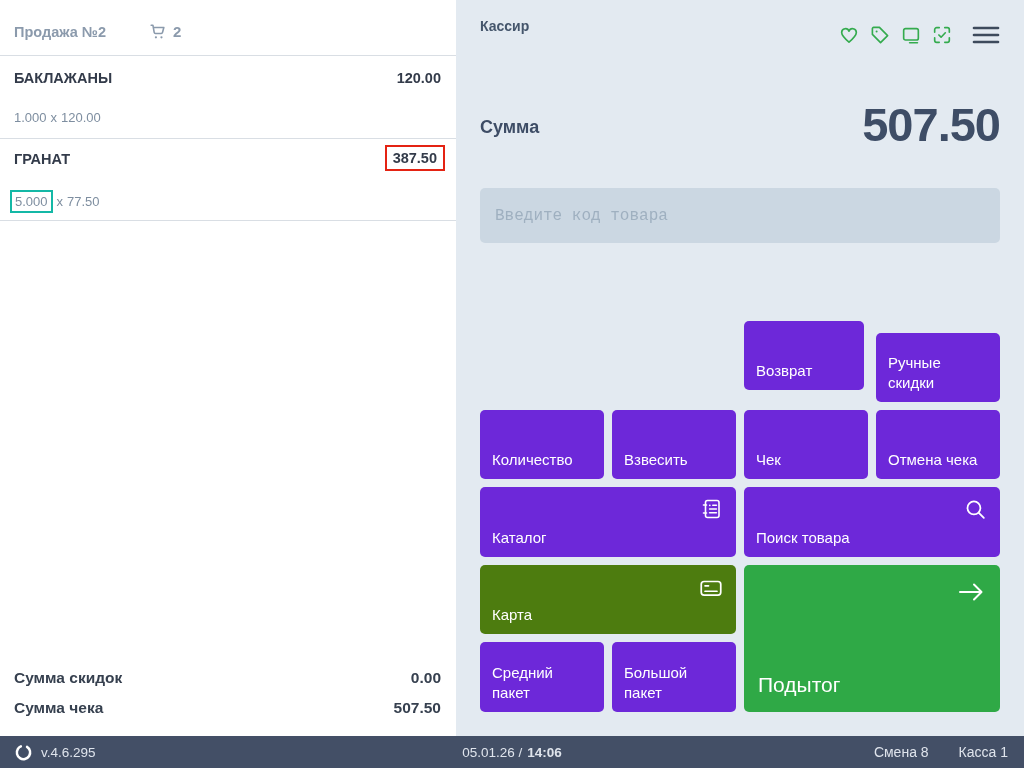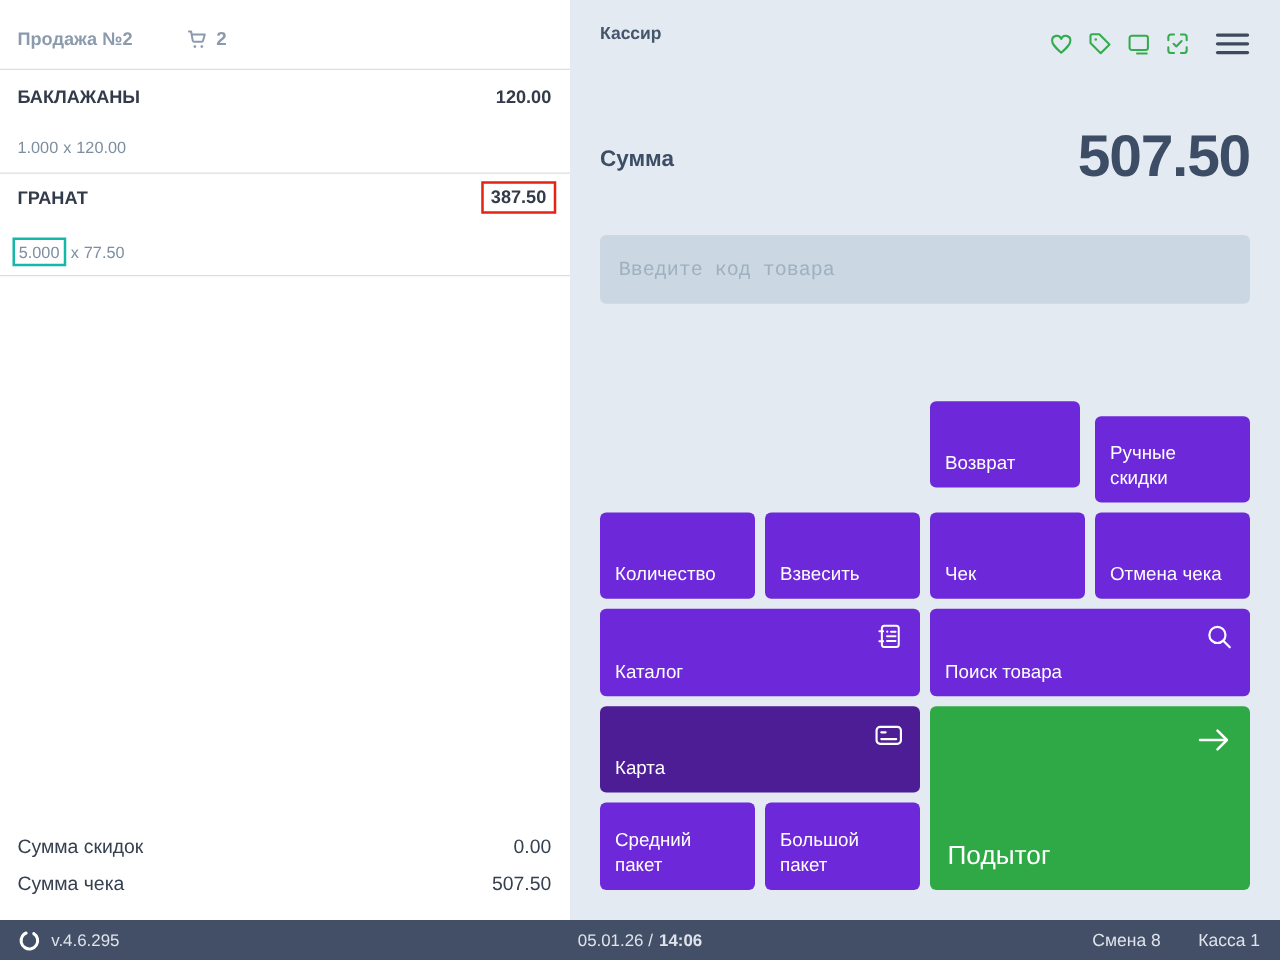--- a/index.html
+++ b/index.html
@@ -13,42 +13,42 @@
   .sale-header .cart{margin-left:30px;display:flex;align-items:center;color:#8b9aac;}
   .sale-header .cart-count{margin-left:6px;font-size:15px;font-weight:600;color:#8b9aac;}
   .divider{position:absolute;left:0;width:456px;height:1px;background:#d9dee4;}
   .item-name{position:absolute;left:14px;font-weight:700;color:#333b4a;font-size:14.5px;}
   .item-price{position:absolute;font-weight:700;color:#333b4a;font-size:14.5px;}
   .item-sub{position:absolute;left:14px;color:#7e8ea0;font-size:13px;}
   .hl-box{border:2px solid #e42313;padding:3px 6px;display:inline-block;}
   .hl-qty{border:2px solid #14b8a6;padding:2px 3px;display:inline-block;margin-left:-4px;}
   .sep{margin:0 4px;}
   .sumrow{position:absolute;left:14px;width:427px;display:flex;justify-content:space-between;
-          font-weight:400;font-size:15.5px;color:#36404f;}
+          font-weight:700;font-size:15.5px;color:#36404f;}
 
   
   .right{position:absolute;left:456px;top:0;width:568px;height:736px;background:#e3eaf1;}
   .cashier{position:absolute;left:24px;top:18px;font-size:14px;color:#45566c;font-weight:600;}
   .top-icons{position:absolute;top:24px;right:24px;display:flex;align-items:center;gap:9px;}
   .gicon{color:#34ab4e;display:block;}
   .burger{color:#3d4a5c;margin-left:10px;display:block;cursor:pointer;}
   .sum-row{position:absolute;left:24px;top:86px;width:520px;height:62px;display:flex;
            justify-content:space-between;align-items:flex-end;}
   .sum-label{font-size:18px;font-weight:700;color:#3e4d66;padding-bottom:10px;}
   .sum-value{font-size:47px;font-weight:700;color:#3e4d66;letter-spacing:-1px;line-height:1;}
   .code-input{position:absolute;left:24px;top:188px;width:520px;height:55px;background:#cbd7e2;
               border:none;border-radius:5px;padding:0 15px;font-size:16px;color:#b91c1c;
               box-sizing:border-box;outline:none;font-family:Liberation Mono, monospace;}
   .code-input::placeholder{color:#9fb0c0;opacity:1;}
 
   .btn{position:absolute;background:#6d28d9;border-radius:5px;color:#fff;font-size:15px;
        display:flex;align-items:flex-end;padding:10px 12px;box-sizing:border-box;cursor:pointer;
        line-height:1.3;}
   .btn .ico{position:absolute;top:10px;right:12px;color:#fff;}
-  .btn-blue{background:#4c1d95;}
+  .btn-blue{background:#4d7c0f;}
   .btn-green{background:#2fa946;font-size:21px;padding:14px 14px;}
 
   
   .statusbar{position:absolute;left:0;top:736px;width:1024px;height:32px;background:#434f66;
              color:#dfe4ec;font-size:13.5px;display:flex;align-items:center;}
   .sb-left{display:flex;align-items:center;margin-left:14px;gap:8px;}
   .sb-center{position:absolute;left:50%;transform:translateX(-50%);display:flex;align-items:center;}
   .sb-center .time{font-weight:700;margin-left:5px;}
   .sb-right{position:absolute;right:16px;display:flex;align-items:center;gap:30px;font-size:14px;}
   .logo{color:#ffffff;display:block;}

